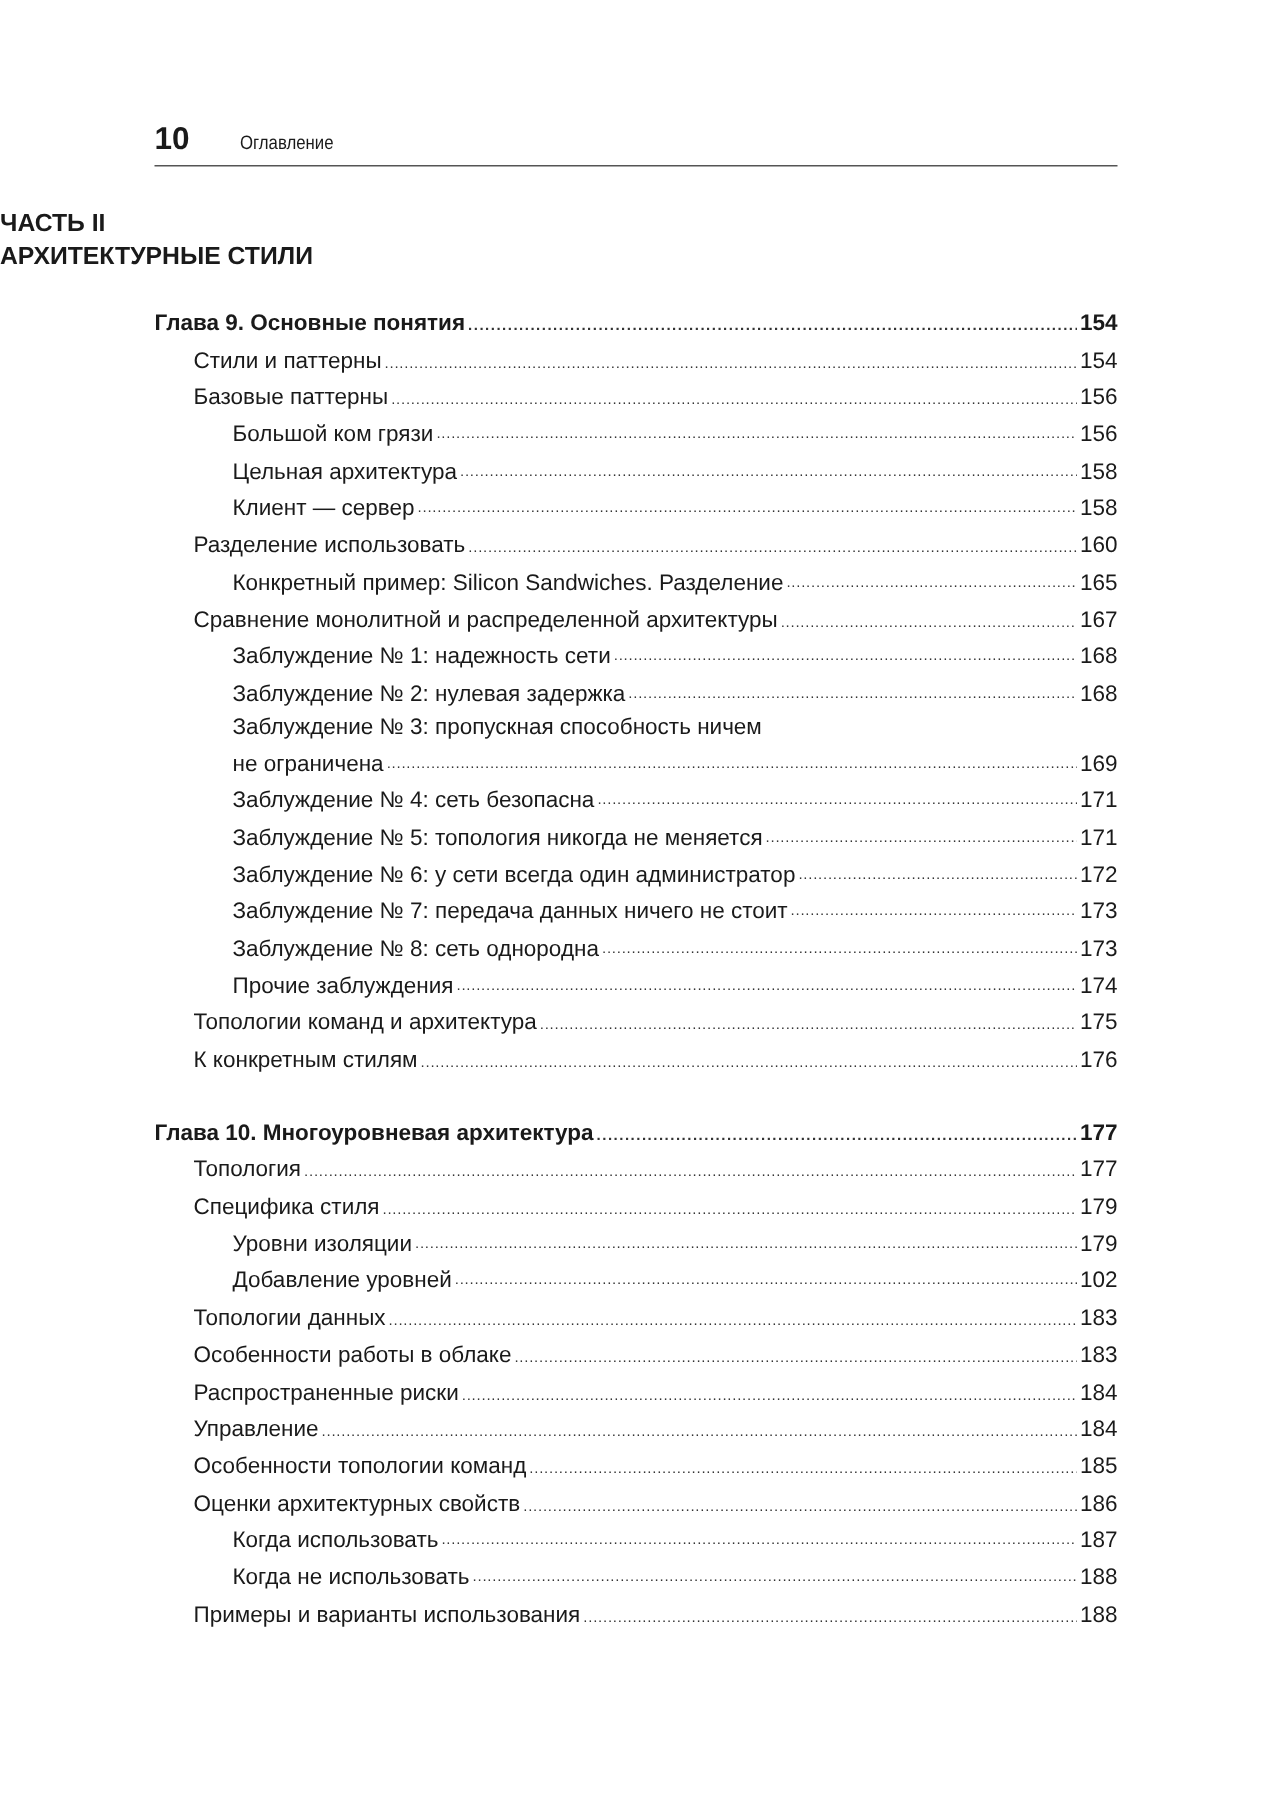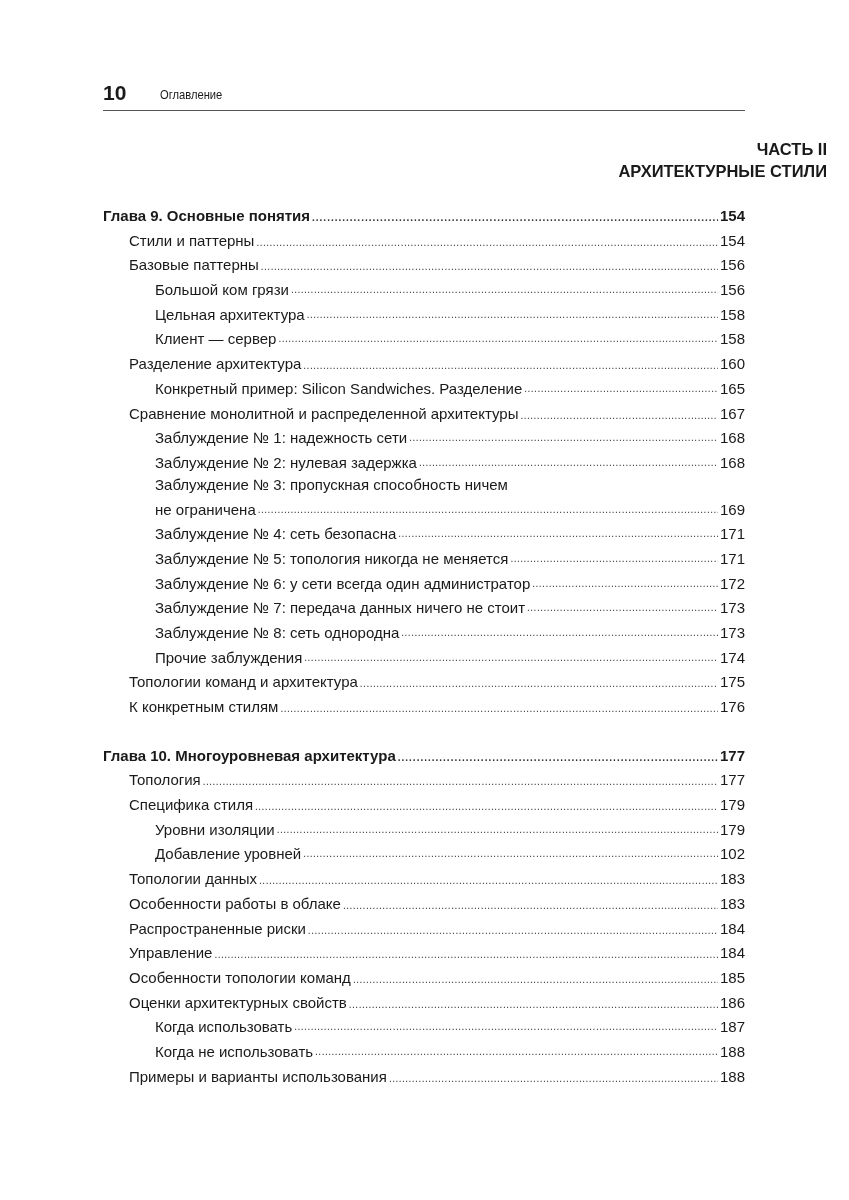--- a/index.html
+++ b/index.html
@@ -2,21 +2,21 @@
 <html><head>
 <meta charset="utf-8">
 <style>
   html, body { margin:0; padding:0; background:#ffffff; }
   body { width:849px; height:1200px; position:relative; overflow:hidden;
          font-family:"Liberation Sans", sans-serif; color:#1a1a1a; }
   .running-head { position:absolute; left:103px; top:80px; width:642px; height:30px;
                   border-bottom:1px solid #555; }
   .page-num { position:absolute; left:0; top:1px; font-weight:bold; font-size:21px; letter-spacing:0px; }
   .running-title { position:absolute; left:57px; top:7px; font-size:13px; transform:scaleX(0.86); transform-origin:left; }
-  .part-title { position:absolute; left:0; width:827px; text-align:right; font-weight:bold;
+  .part-title { position:absolute; left:0; width:827px; text-align:left; font-weight:bold;
                 font-size:16.5px; color:#1a1a1a; transform-origin:center; }
   .part-line1 { top:140px; }
   .part-line2 { top:162px; }
   .toc { position:absolute; left:103px; top:204px; width:642px; }
   .row { position:relative; display:flex; align-items:baseline; height:24.7px; font-size:15px; line-height:24.7px; }
   .row .label { white-space:nowrap; background:#fff; padding-right:2px; }
   .row .leader { flex:1; overflow:hidden; white-space:nowrap; font-size:10px; letter-spacing:0.5px; color:#333; }
   .row .leader::before { content:"........................................................................................................................................................................................................................................................................................"; }
   .row .pg { white-space:nowrap; padding-left:2px; }
   .lvl0 { font-weight:bold; }
@@ -64,21 +64,21 @@
       <span class="label">Цельная архитектура</span>
       <span class="leader"></span>
       <span class="pg">158</span>
     </div>
   <div class="row lvl2">
       <span class="label">Клиент — сервер</span>
       <span class="leader"></span>
       <span class="pg">158</span>
     </div>
   <div class="row lvl1">
-      <span class="label">Разделение архитектура</span>
+      <span class="label">Разделение использовать</span>
       <span class="leader"></span>
       <span class="pg">160</span>
     </div>
   <div class="row lvl2">
       <span class="label">Конкретный пример: Silicon Sandwiches. Разделение</span>
       <span class="leader"></span>
       <span class="pg">165</span>
     </div>
   <div class="row lvl1">
       <span class="label">Сравнение монолитной и распределенной архитектуры</span>

